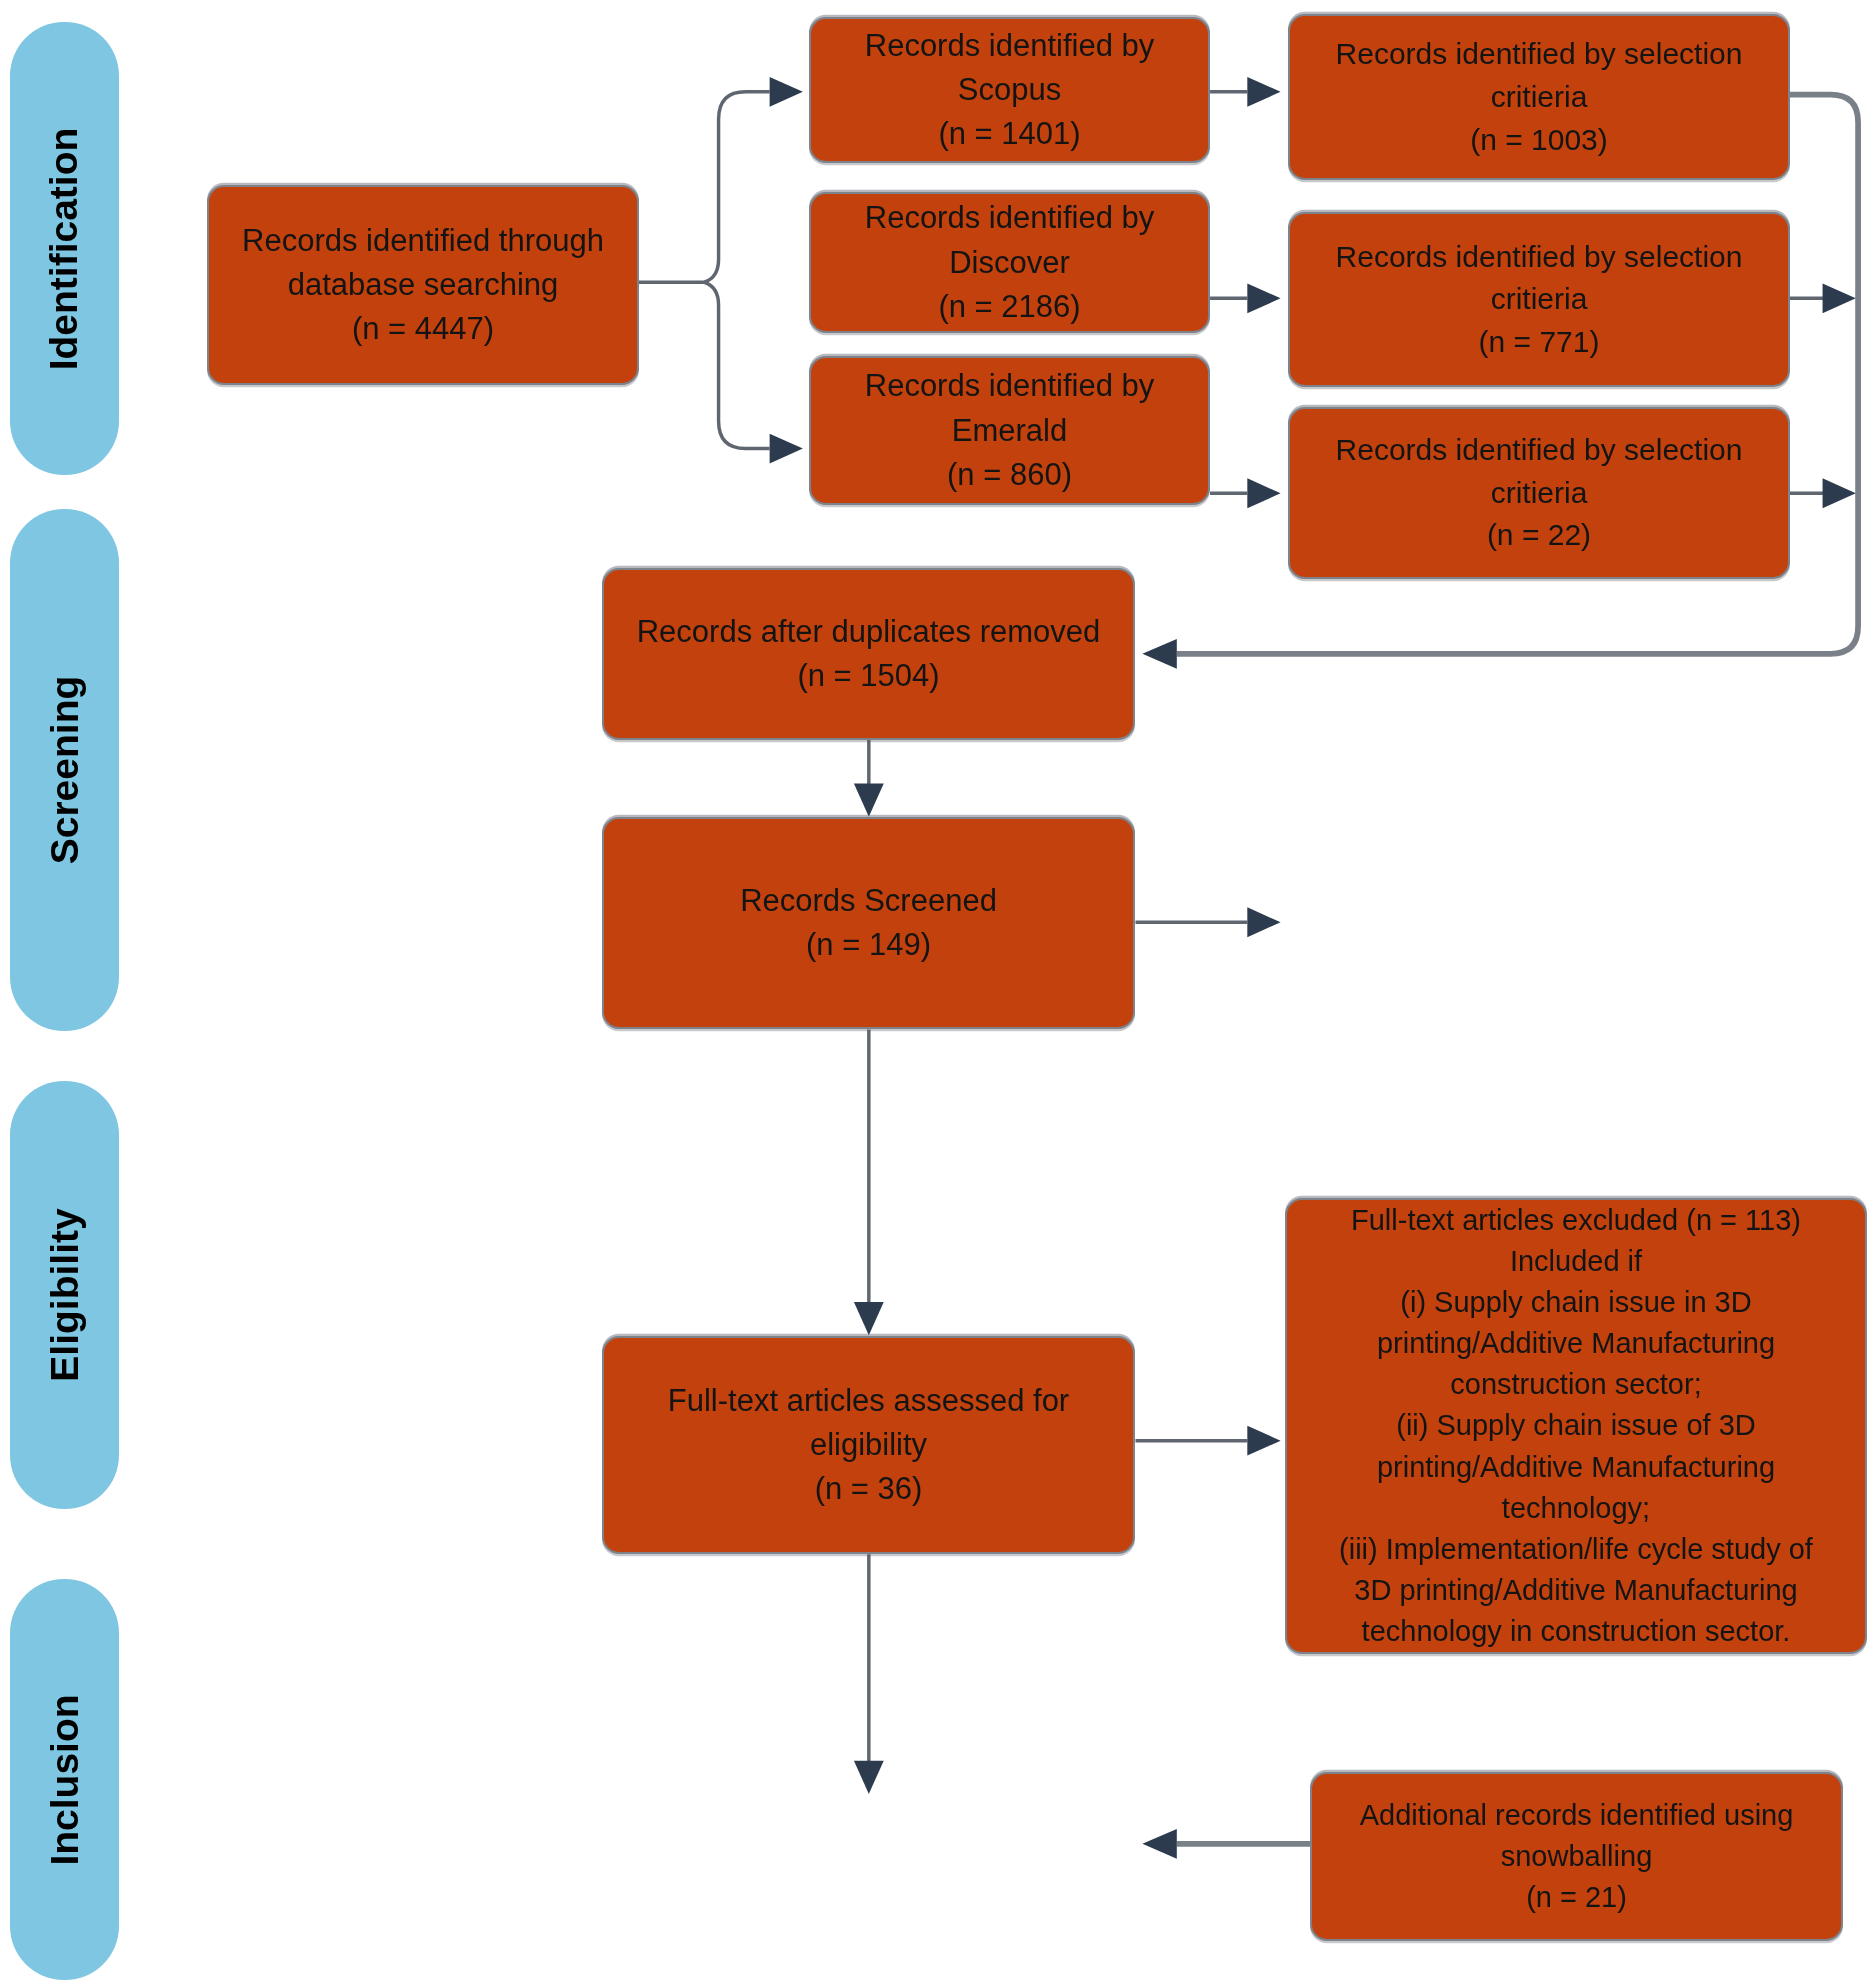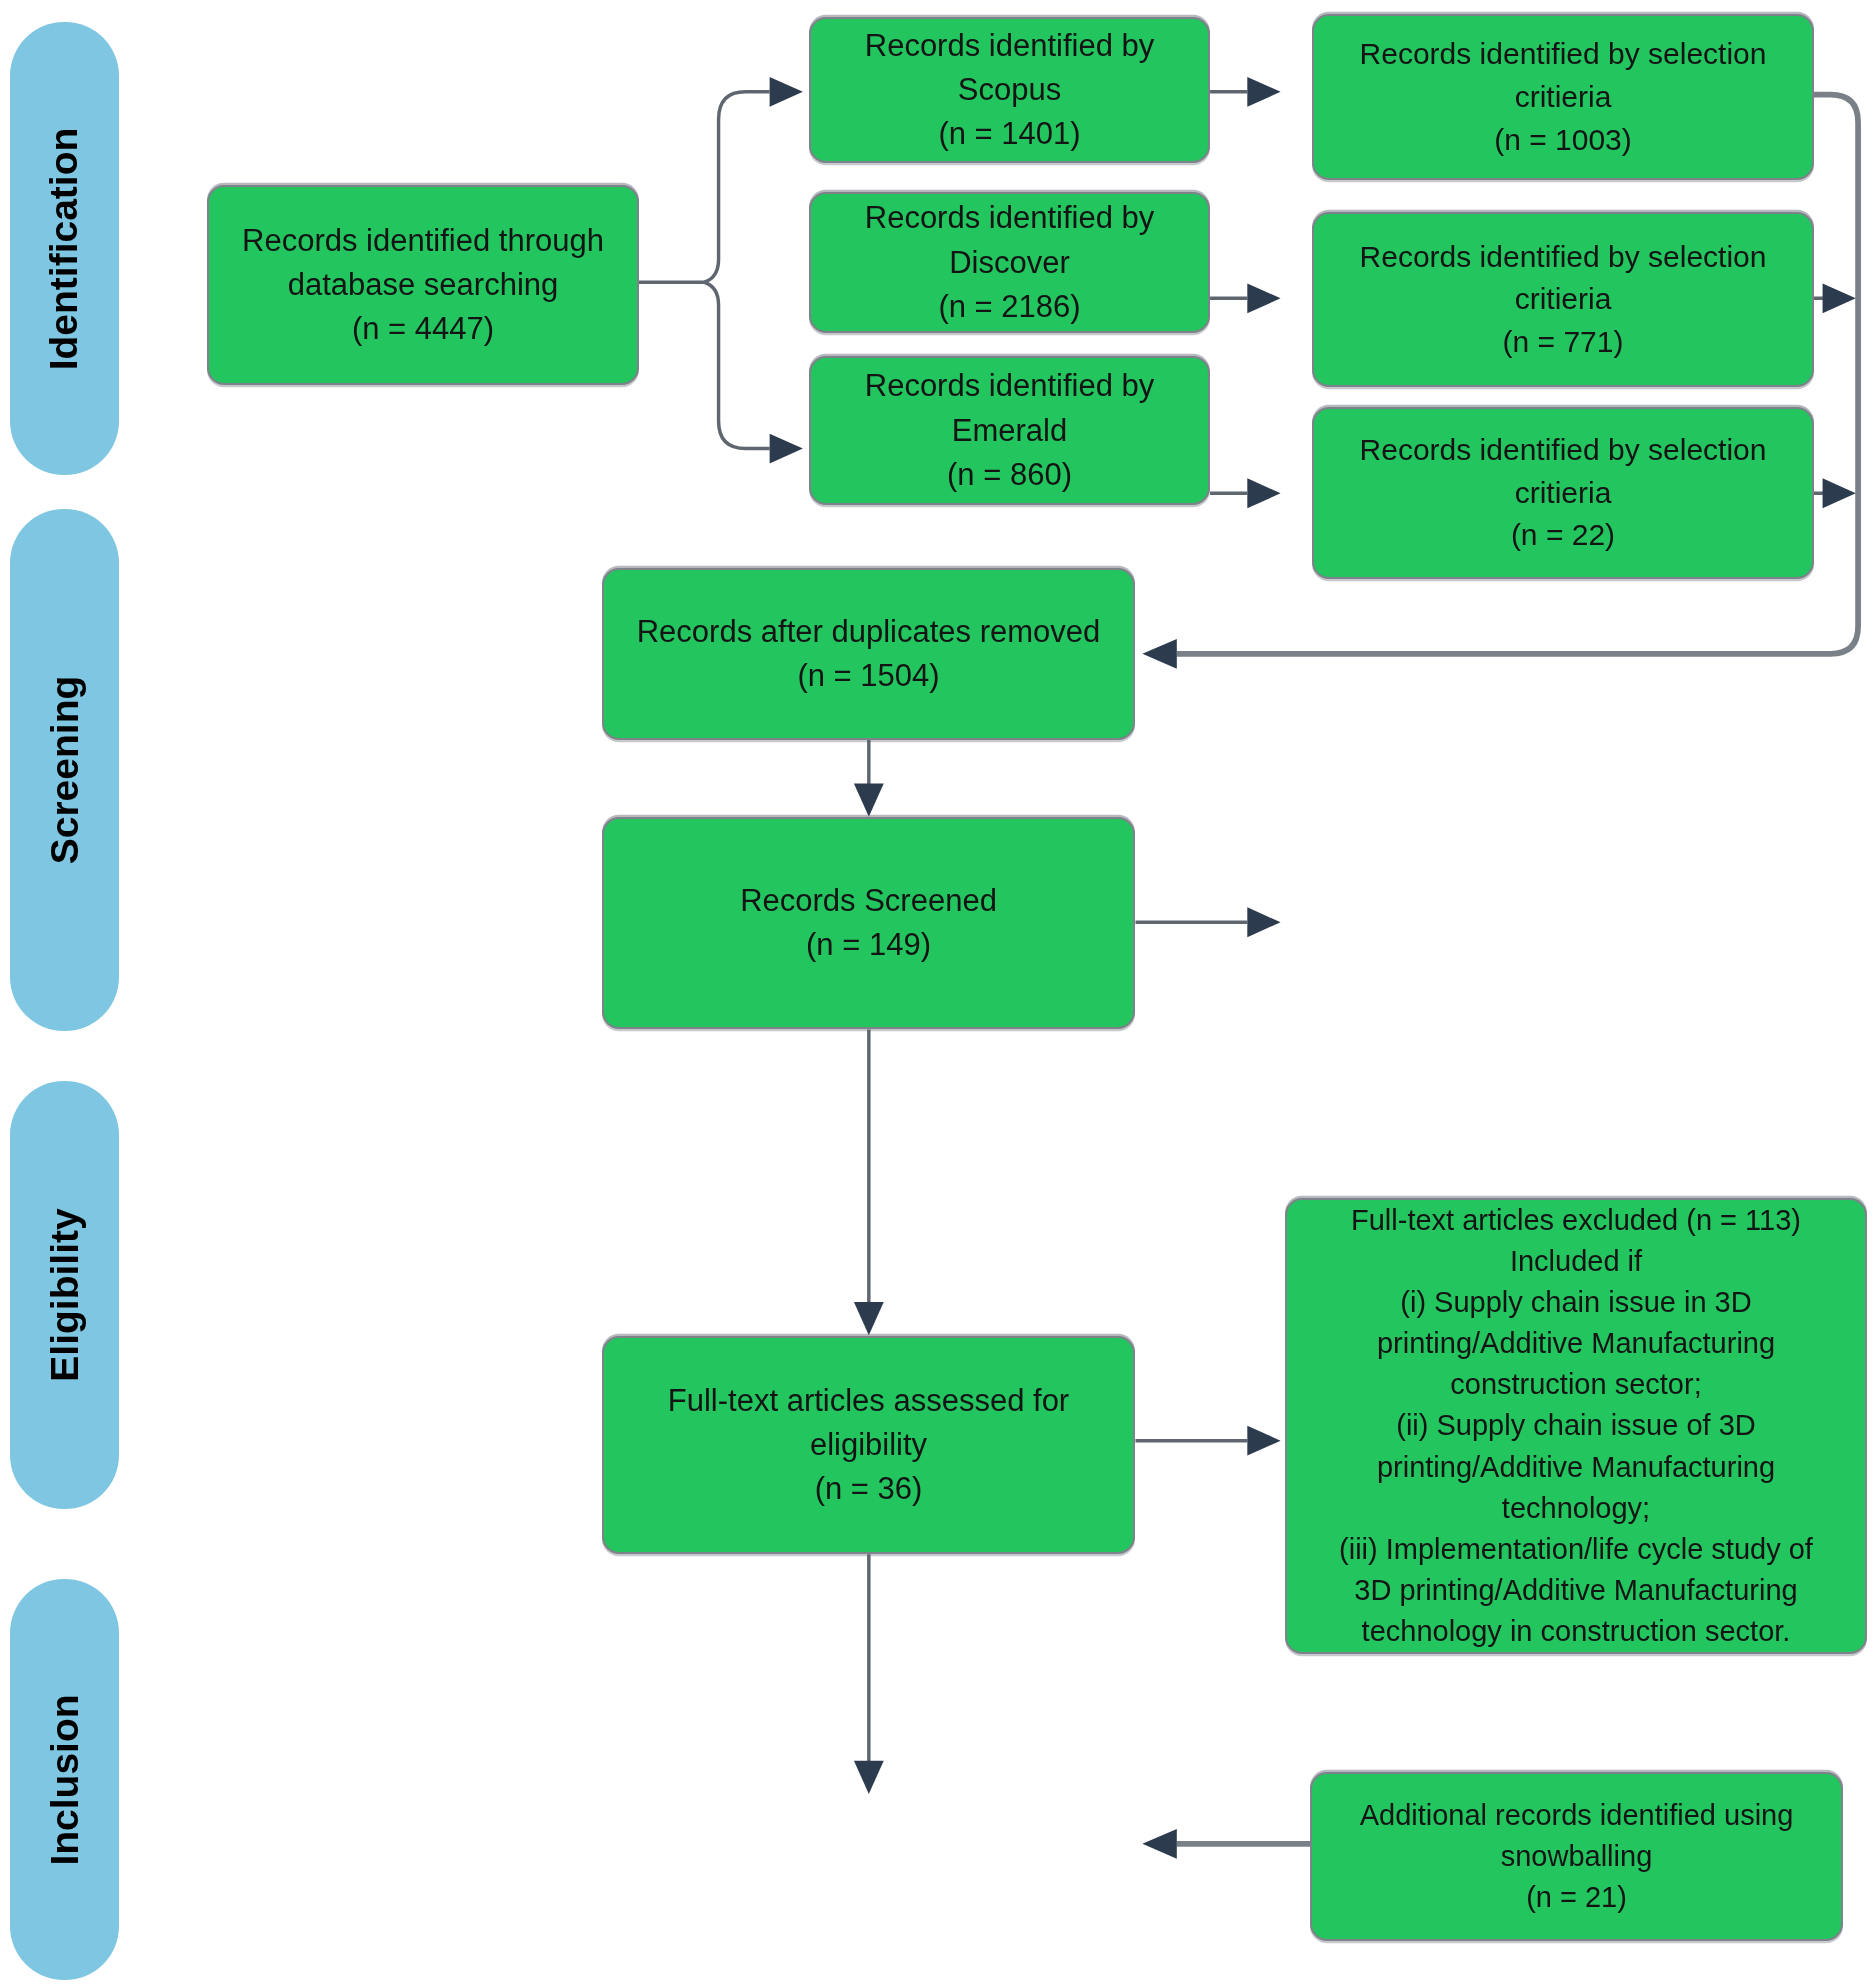--- a/index.html
+++ b/index.html
@@ -30,33 +30,33 @@
   }
   .pill span{
     transform:rotate(-90deg);
     white-space:nowrap;
     font-weight:bold;
     font-size:39px;
     color:#000;
   }
   .node{
     position:absolute;
-    background:#22c55e;
+    background:#c2410c;
     border:2.3px solid var(--box-border);
     border-radius:17px;
     box-sizing:border-box;
     display:flex;align-items:center;justify-content:center;
     text-align:center;
     white-space:pre-line;
     font-size:31px;line-height:1.42;
     color:var(--text);
     padding:6.9px 11.5px;
     box-shadow:0 -2.3px 0 rgba(95,100,110,.45), 0 2.3px 0 rgba(95,100,110,.35);
   }
-  .node.sel{font-size:30px;margin-left:24px;}
+  .node.sel{font-size:30px;}
   .node.excluded{font-size:29px;line-height:1.5;}
   .node.dense{font-size:29px;line-height:1.42;padding:5.7px 8px;}
   .node.small{font-size:29px;}
 </style>
 </head>
 <body>
 
 <div class="canvas">
 
   <svg class="connectors" width="1873" height="1985" viewBox="0 0 3266 3461" xmlns="http://www.w3.org/2000/svg">

